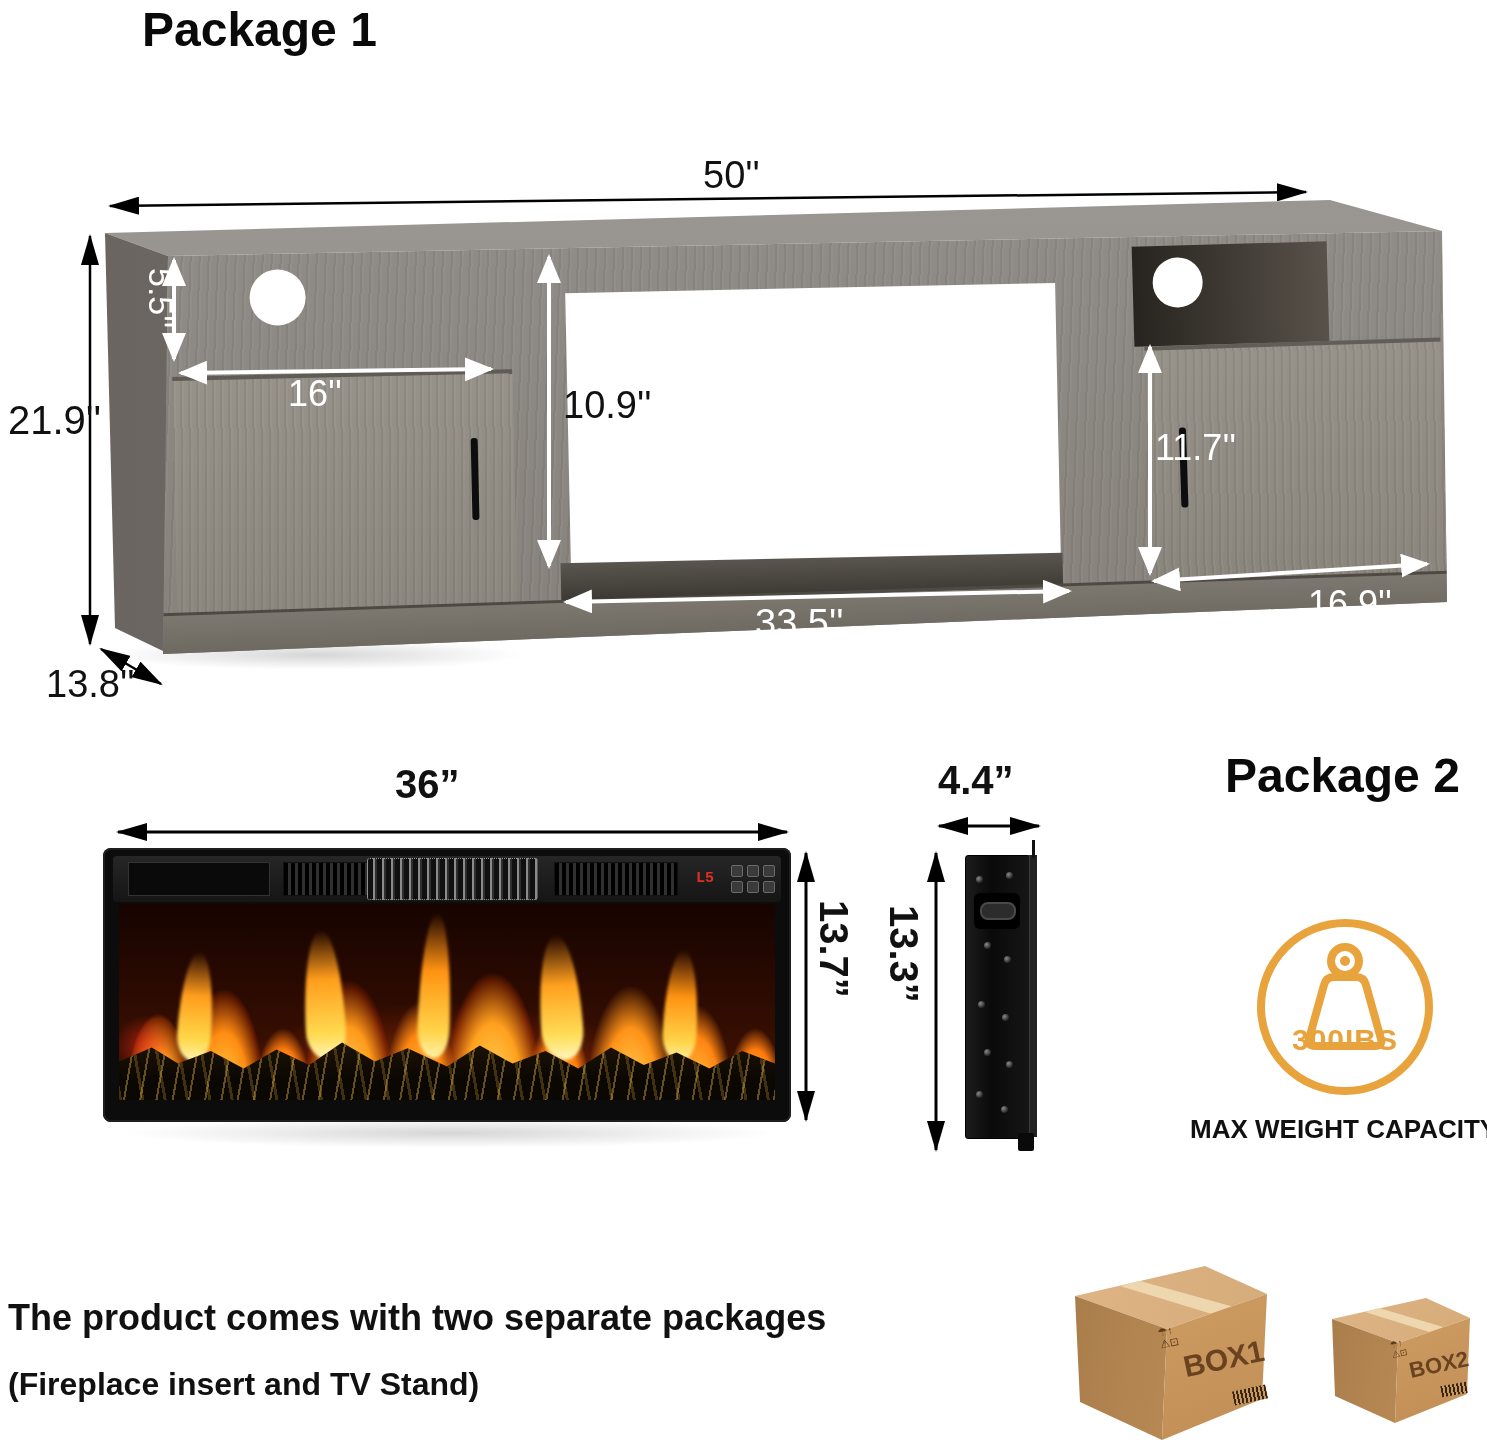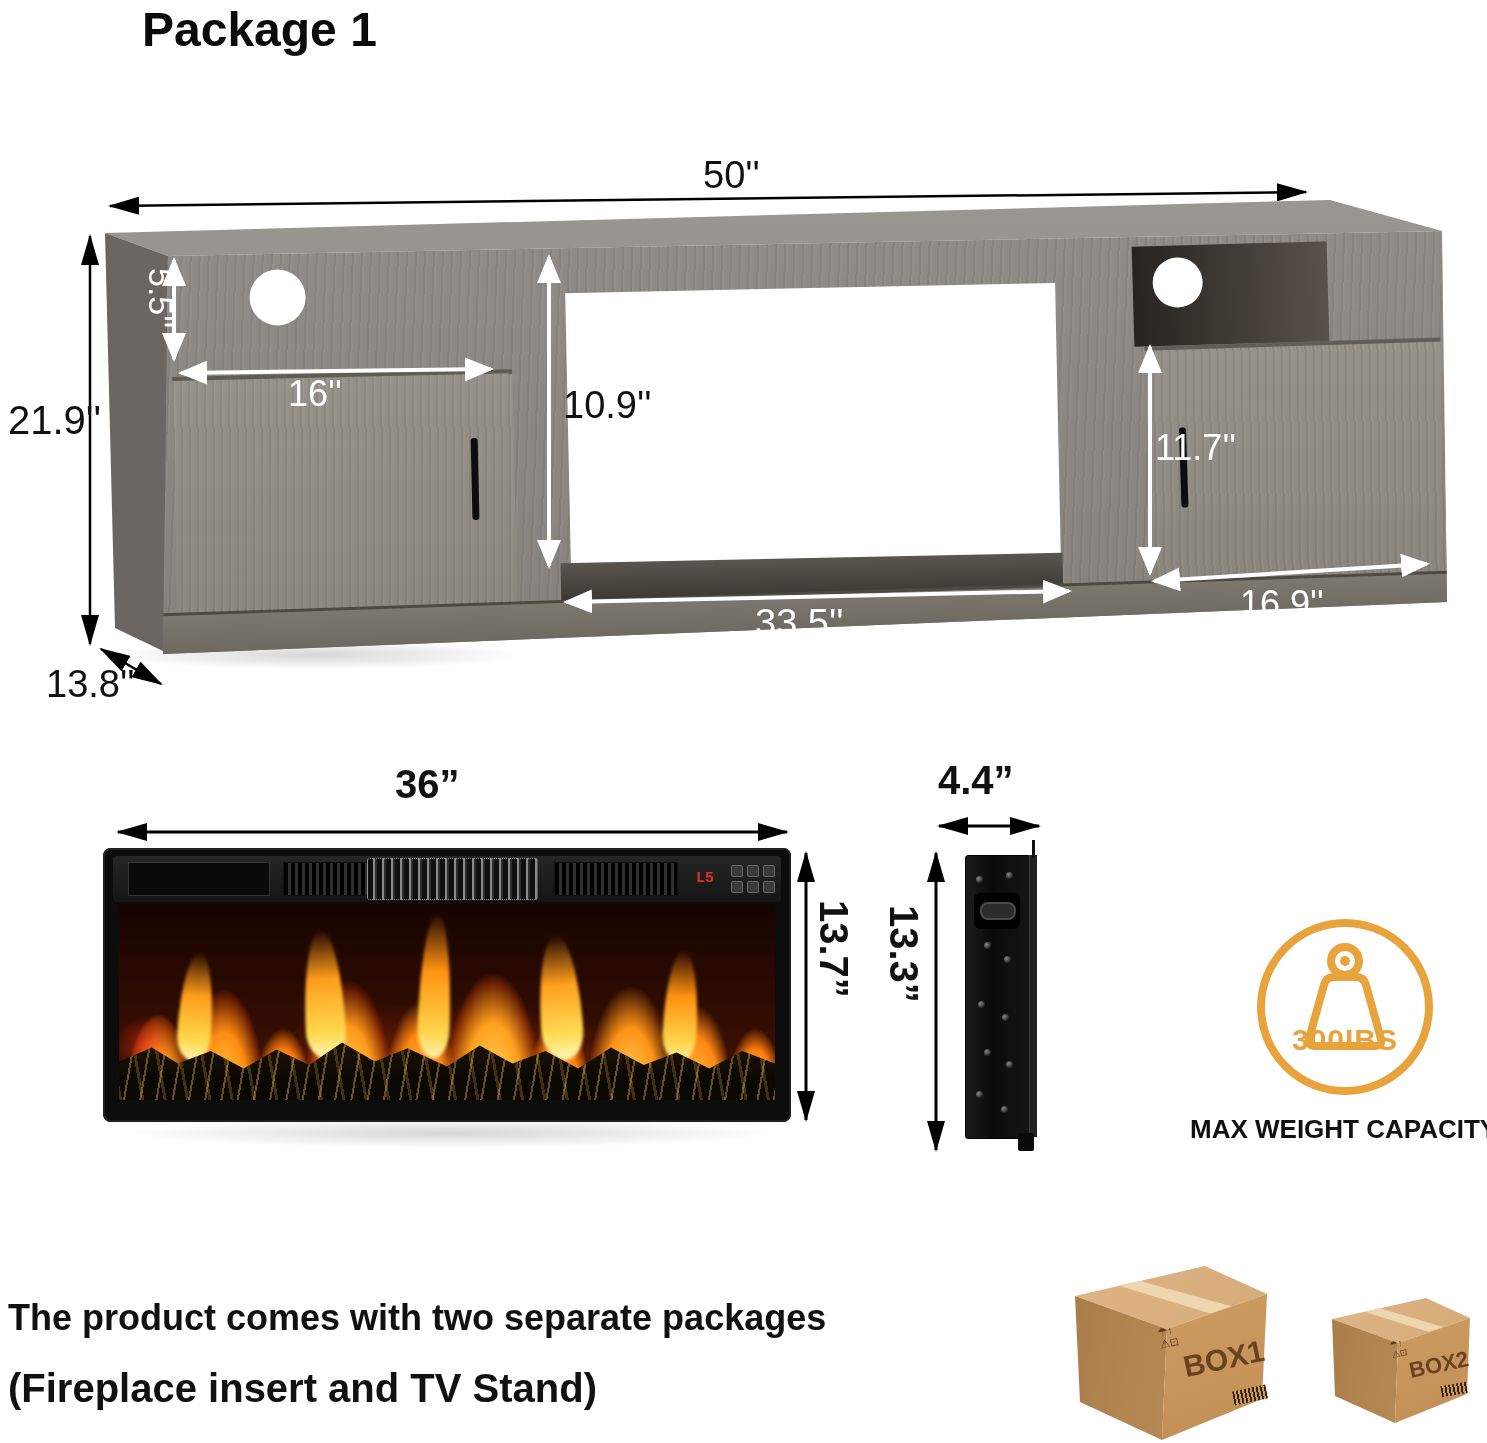--- a/index.html
+++ b/index.html
@@ -87,22 +87,23 @@
   </svg>
 
   <div class="lab" style="left:703px;top:156px;font-size:38px;">50''</div>
   <div class="lab" style="left:8px;top:400px;font-size:40px;">21.9''</div>
   <div class="lab" style="left:46px;top:665px;font-size:38px;">13.8''</div>
   <div class="lab w v" style="left:144px;top:268px;font-size:34px;">5.5''</div>
   <div class="lab w" style="left:288px;top:376px;font-size:36px;">16''</div>
   <div class="lab" style="left:563px;top:386px;font-size:38px;">10.9''</div>
   <div class="lab w" style="left:755px;top:604px;font-size:38px;">33.5''</div>
   <div class="lab w" style="left:1155px;top:430px;font-size:36px;">11.7''</div>
-  <div class="lab w" style="left:1240px;top:586px;font-size:36px;">16.9''</div>
-
+  <div class="lab w" style="left:1308px;top:586px;font-size:36px;">16.9''</div>
+
+  <div class="pkg-title" style="left:1225px;top:748px;">Package 2</div>
 
   <div class="shadow-e" style="left:120px;top:1118px;width:660px;height:30px;"></div>
   <div class="abs" style="left:103px;top:848px;width:688px;height:274px;background:#0c0c0c;border-radius:8px;box-shadow:inset 0 0 0 2px #1f1f1f;">
 
     <div class="abs" style="left:10px;top:8px;width:668px;height:46px;background:linear-gradient(180deg,#262626,#151515);border-radius:4px;">
       <div class="abs" style="left:15px;top:6px;width:140px;height:32px;background:#0a0a0a;border:1px solid #333;"></div>
       <div class="abs vent" style="left:170px;top:6px;width:225px;height:32px;"></div>
       <div class="abs" style="left:254px;top:2px;width:169px;height:40px;border:1px dotted #999;border-radius:3px;background:repeating-linear-gradient(90deg,#101010 0 5px,#8a8a8a 5px 7px,#2e2e2e 7px 9px);"></div>
       <div class="abs vent" style="left:441px;top:6px;width:122px;height:32px;"></div>
       <div class="abs" style="left:575px;top:10px;width:34px;height:26px;color:#e03020;font-family:Liberation Mono, monospace;font-weight:bold;font-size:15px;line-height:26px;text-align:center;">L5</div>
@@ -171,21 +172,21 @@
     <svg width="160" height="160" viewBox="0 0 160 160">
       <circle cx="80" cy="34" r="14" fill="none" stroke="#E8A33D" stroke-width="8"></circle>
       <circle cx="80" cy="34" r="5" fill="#E8A33D"></circle>
       <path d="M44,112 L59,58 q2,-8 10,-8 h22 q8,0 10,8 L116,112 q2,7 -6,7 H50 q-8,0 -6,-7 z" fill="#fff" stroke="#E8A33D" stroke-width="8" stroke-linejoin="round"></path>
     </svg>
     <div class="lab b" style="left:5px;top:98px;width:150px;text-align:center;font-size:30px;letter-spacing:1px;color:#E8A33D;">300IBS</div>
   </div>
   <div class="lab b" style="left:1190px;top:1116px;width:297px;font-size:26px;text-align:center;">MAX WEIGHT CAPACITY</div>
 
   <div class="lab b" style="left:8px;top:1300px;font-size:36px;">The product comes with two separate packages</div>
-  <div class="lab b" style="left:8px;top:1368px;font-size:40px;">(Fireplace insert and TV Stand)</div>
+  <div class="lab b" style="left:8px;top:1368px;font-size:32px;">(Fireplace insert and TV Stand)</div>
 
   <div class="abs" style="left:1065px;top:1258px;width:212px;height:185px;">
     <div class="abs" style="left:0;top:0;width:212px;height:185px;clip-path:polygon(10px 38px,140px 8px,202px 36px,102px 71px);background:linear-gradient(110deg,#e0b587,#d3a976);"></div>
     <div class="abs" style="left:0;top:0;width:212px;height:185px;clip-path:polygon(55px 28px,75px 23px,180px 52px,160px 60px);background:#eed7af;"></div>
     <div class="abs" style="left:0;top:0;width:212px;height:185px;clip-path:polygon(10px 38px,102px 71px,97px 182px,15px 144px);background:linear-gradient(100deg,#a87c4a,#c3945c);"></div>
     <div class="abs" style="left:0;top:0;width:212px;height:185px;clip-path:polygon(102px 71px,202px 36px,197px 141px,97px 182px);background:linear-gradient(160deg,#d2a168,#c08e55);"></div>
     <div class="abs" style="left:94px;top:66px;width:26px;height:28px;transform:rotate(-12deg);color:#5e3a18;font-size:11px;line-height:12px;">☂↑<br>⚠⊡</div>
     <div class="lab b" style="left:118px;top:86px;font-size:30px;color:#6b4220;transform:rotate(-12deg);">BOX1</div>
     <div class="abs" style="left:168px;top:130px;width:34px;height:14px;transform:rotate(-12deg);background:repeating-linear-gradient(90deg,#3a2410 0 2px,#c89a63 2px 4px);"></div>
   </div>

